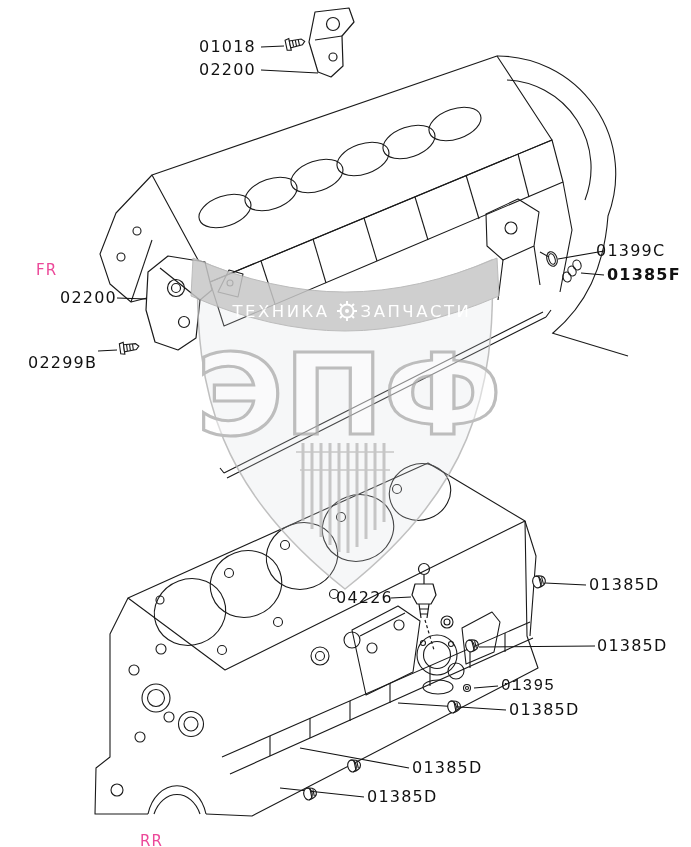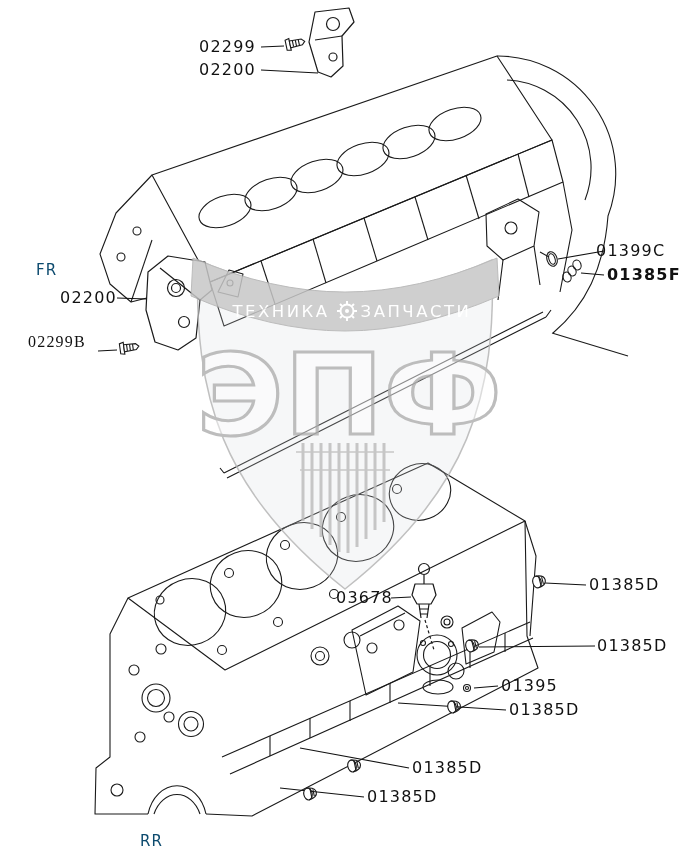--- a/index.html
+++ b/index.html
@@ -1,21 +1,21 @@
 <!DOCTYPE html>
 <html><head>
 <meta charset="utf-8">
 <style>
   html,body{margin:0;padding:0;background:#ffffff;}
   #stage{position:relative;width:691px;height:847px;background:#ffffff;overflow:hidden;
          font-family:"DejaVu Sans",sans-serif;}
   svg{position:absolute;left:0;top:0;}
   .callout{position:absolute;font:16px/1.05 "DejaVu Sans",sans-serif;color:#111;
            letter-spacing:1.2px;white-space:nowrap;}
-  .orient{position:absolute;font:15px/1.05 "DejaVu Sans",sans-serif;color:#0c4a6e;
+  .orient{position:absolute;font:15px/1.05 "DejaVu Sans",sans-serif;color:#ec4899;
           letter-spacing:1px;white-space:nowrap;}
 </style>
 </head>
 <body>
 
 <div id="stage">
 
 <svg width="691" height="847" viewBox="0 0 691 847">
 
   <g stroke="#1a1a1a" stroke-width="1.1" fill="none" stroke-linejoin="round">
@@ -204,30 +204,30 @@
     <ellipse cx="567" cy="277" rx="4" ry="5" transform="rotate(-18 567 277)"></ellipse>
     <ellipse cx="572" cy="271" rx="4" ry="5" transform="rotate(-18 572 271)"></ellipse>
     <ellipse cx="577" cy="265" rx="4" ry="5" transform="rotate(-18 577 265)"></ellipse>
   </g>
   <g stroke="#1a1a1a" stroke-width="1.1" fill="#ffffff">
     <circle cx="467" cy="688" r="3.5"></circle>
     <circle cx="467" cy="688" r="1.5" fill="none"></circle>
   </g>
 </svg>
 
-<div class="callout" style="left:199px;top:39px;">02299</div>
+<div class="callout" style="left:199px;top:39px;">01018</div>
 <div class="callout" style="left:199px;top:62px;">02200</div>
 <div class="callout" style="left:60px;top:290px;">02200</div>
-<div class="callout" style="left:28px;top:334px;font-family:Liberation Serif, serif;">02299B</div>
+<div class="callout" style="left:28px;top:355px;">02299B</div>
 <div class="callout" style="left:596px;top:243px;">01399C</div>
 <div class="callout" style="left:607px;top:267px;font-weight:bold;">01385F</div>
-<div class="callout" style="left:336px;top:590px;">03678</div>
+<div class="callout" style="left:336px;top:590px;">04226</div>
 <div class="callout" style="left:589px;top:577px;">01385D</div>
 <div class="callout" style="left:597px;top:638px;">01385D</div>
-<div class="callout" style="left:501px;top:678px;">01395</div>
+<div class="callout" style="left:501px;top:678px;font-family:Liberation Mono, monospace;">01395</div>
 <div class="callout" style="left:509px;top:702px;">01385D</div>
 <div class="callout" style="left:412px;top:760px;">01385D</div>
 <div class="callout" style="left:367px;top:789px;">01385D</div>
 
 <div class="orient" style="left:36px;top:263px;">FR</div>
 <div class="orient" style="left:140px;top:792px;margin-top:42px;">RR</div>
 
 </div>
 
 </body></html>

